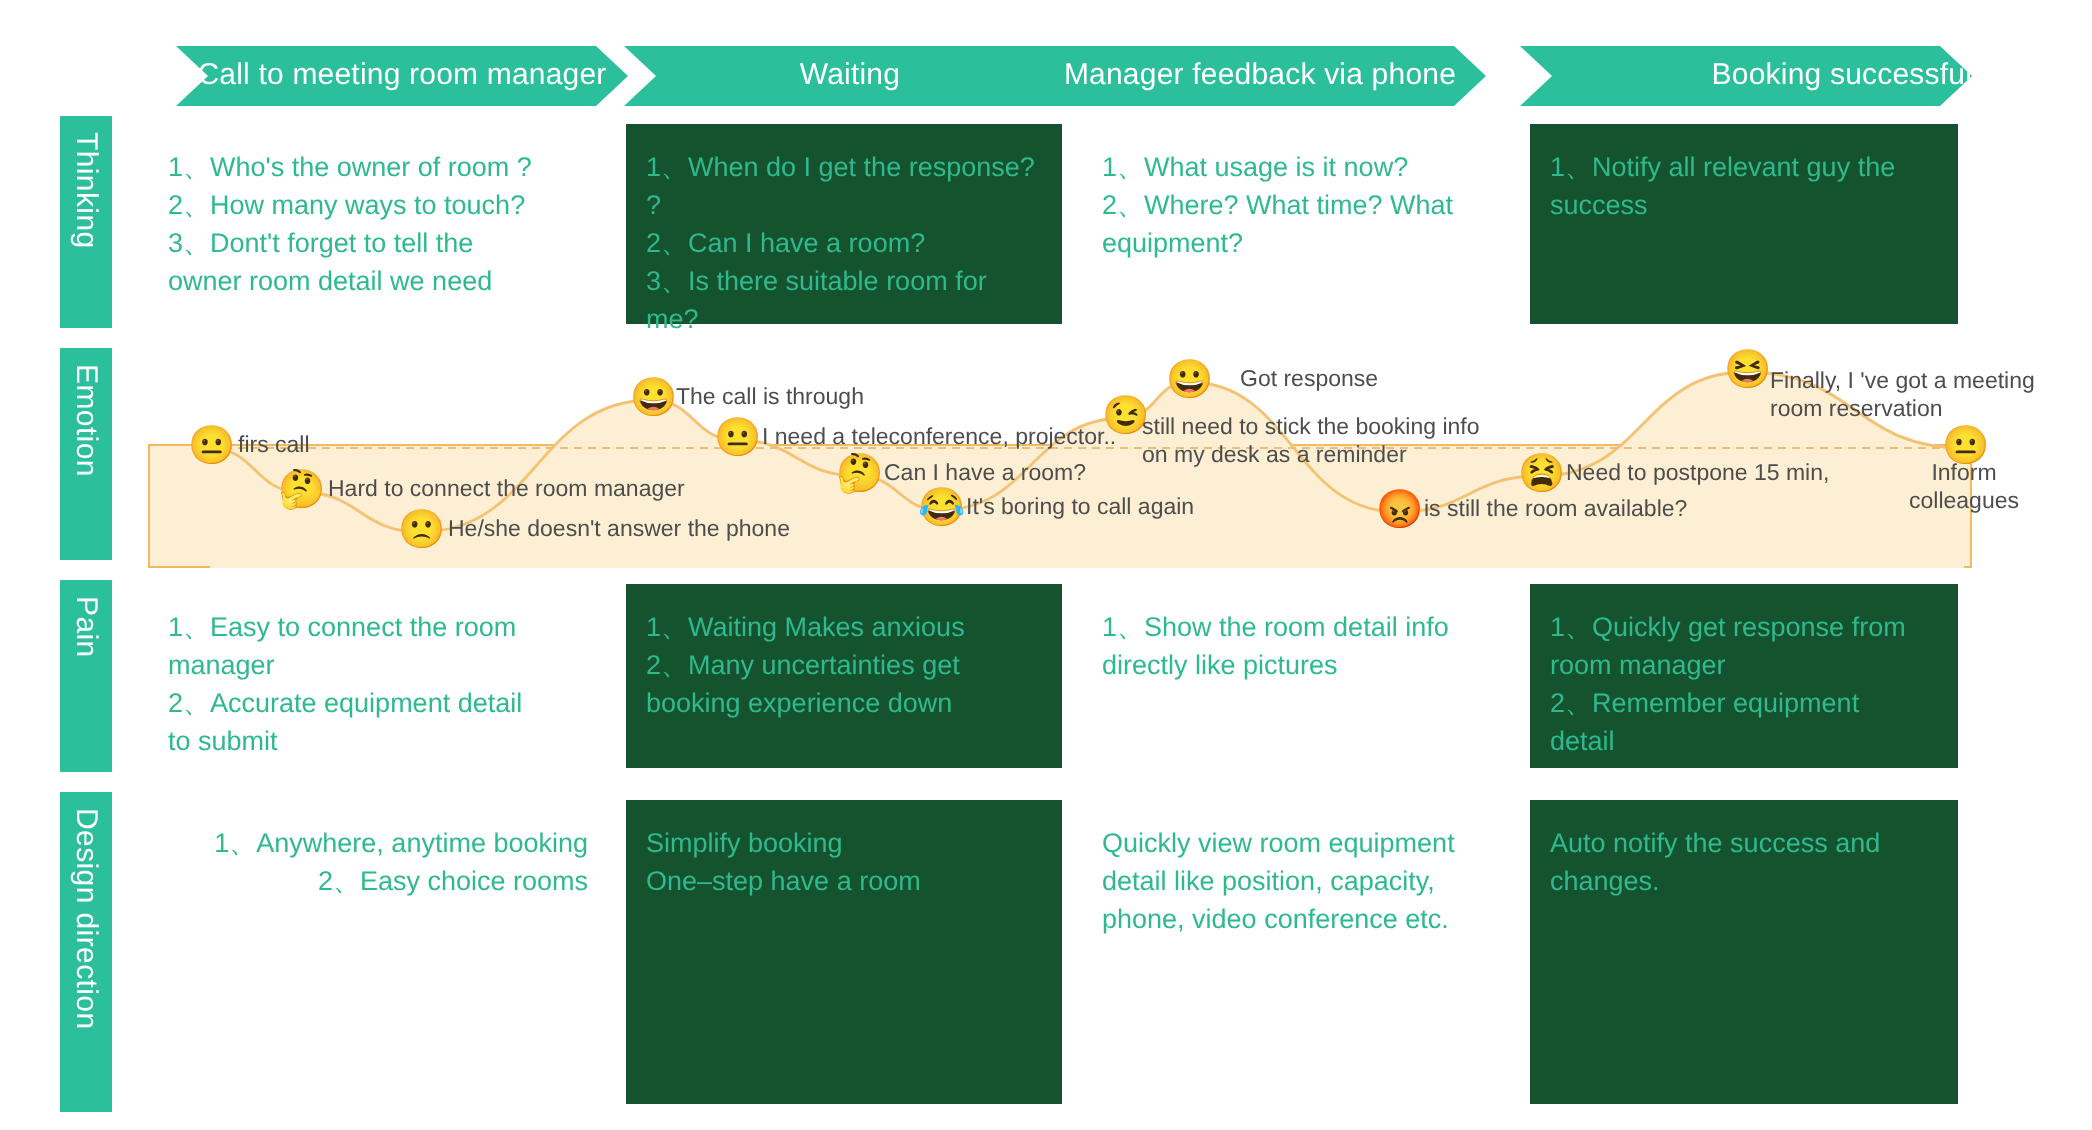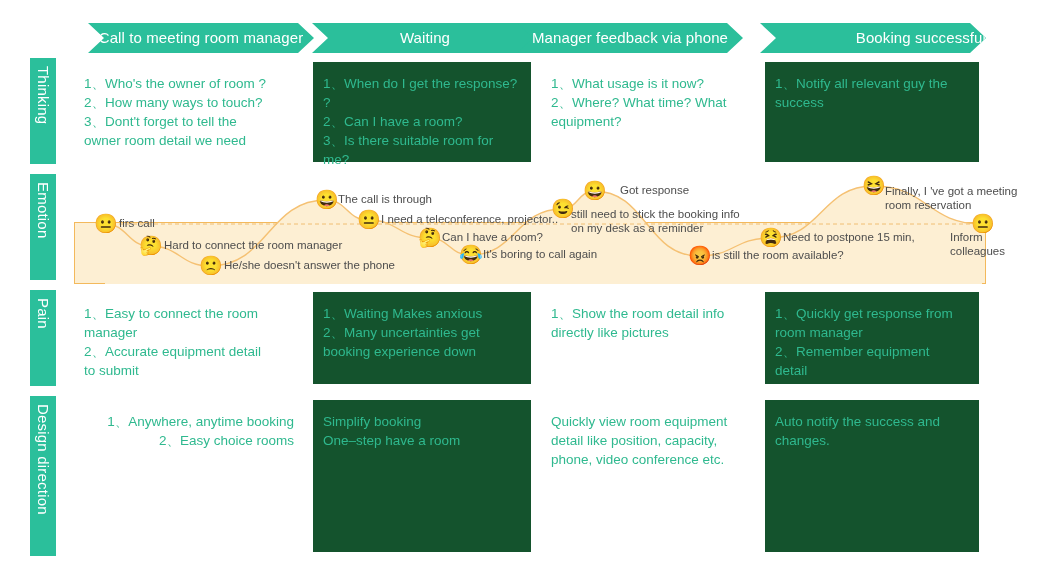--- a/index.html
+++ b/index.html
@@ -106,21 +106,21 @@
     transform: translate(-11px, -11px);
   }
   .emo-label {
     position: absolute;
     font-size: 11.5px;
     line-height: 14px;
     color: #4D4D4D;
     white-space: pre-line;
   }
   .emo-label.right { transform: translate(0, -8px); }
-  .emo-label.center { transform: translate(-50%, -8px); text-align: left; }
+  .emo-label.center { transform: translate(-50%, -8px); text-align: center; }
 </style>
 </head>
 <body>
 
 <div id="stage">
 
   <div class="stage-arrow" style="left:88px; top:23px; width:226px;">
     <span>Call to meeting room manager</span>
   </div>
   <div class="stage-arrow" style="left:312px; top:23px; width:226px;">

